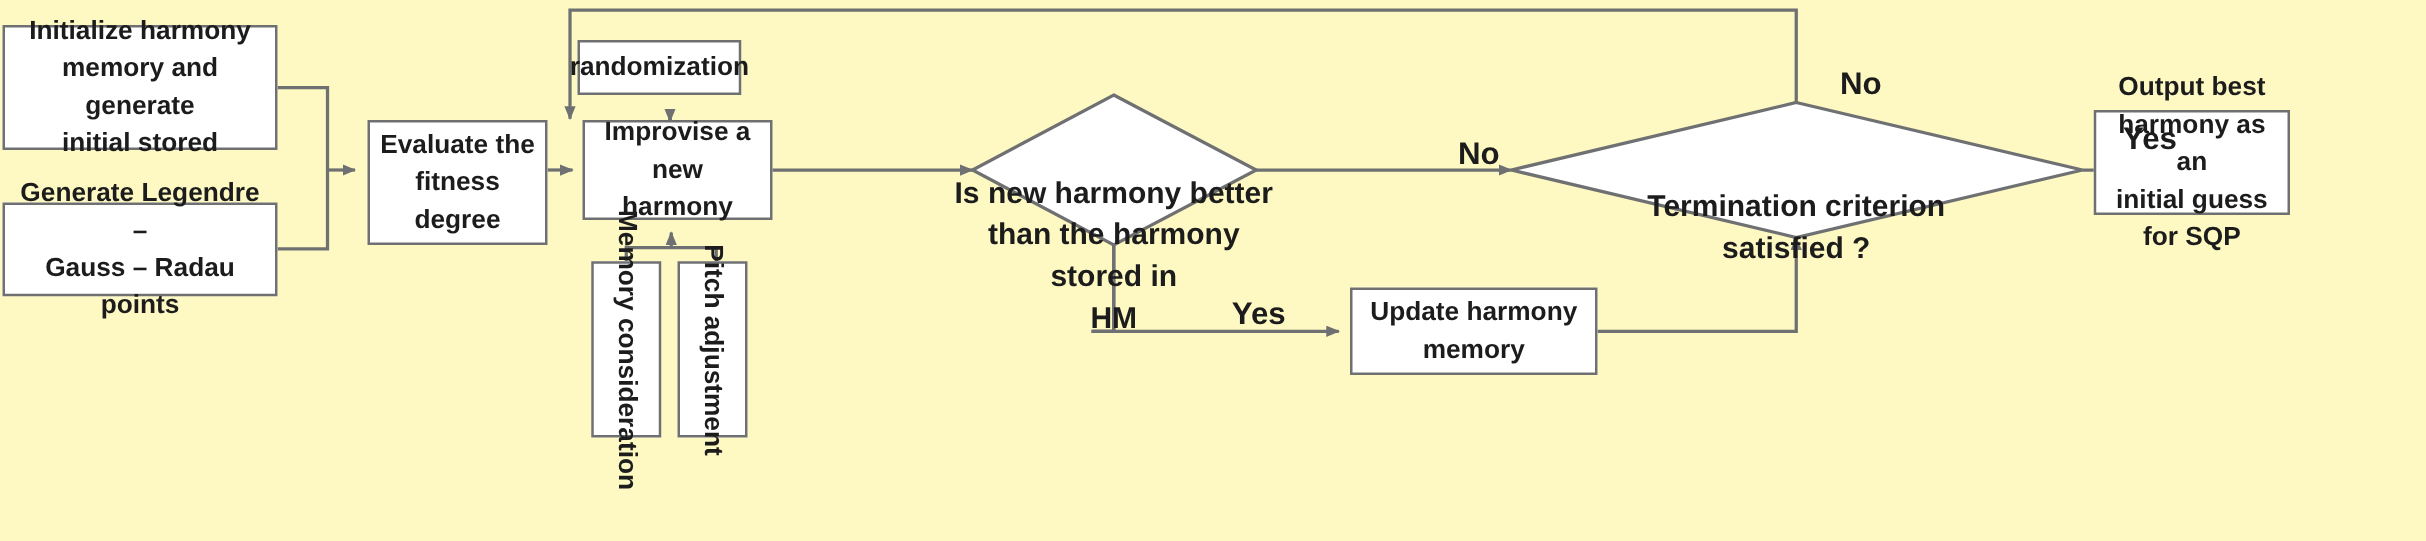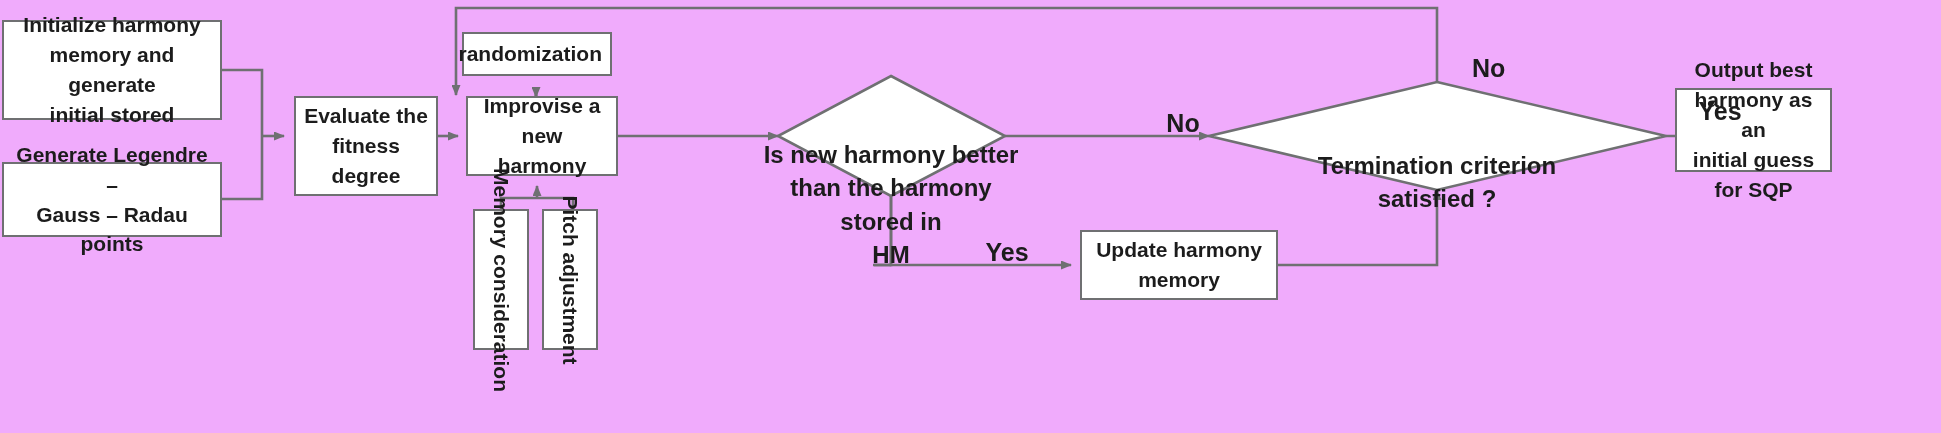--- a/index.html
+++ b/index.html
@@ -1,17 +1,17 @@
 <!DOCTYPE html>
 <html><head>
 <meta charset="utf-8">
 <style>
   html,body{margin:0;padding:0;background:#ffffff;}
   body{font-family:"Liberation Sans",sans-serif;}
-  #canvas{position:relative;width:1941px;height:433px;background:#f0abfc;overflow:hidden;}
+  #canvas{position:relative;width:1941px;height:433px;background:#fef9c3;overflow:hidden;}
   #wires{position:absolute;left:0;top:0;width:1941px;height:433px;}
 
   .node{
     position:absolute;
     box-sizing:border-box;
     border:2px solid #6f7072;
     background:#ffffff;
     display:flex;
     align-items:center;
     justify-content:center;
@@ -125,21 +125,21 @@
     </div>
   </div>
 
   <div class="node" style="left:294px; top:96px; width:144px; height:100px;">
     <div>
       <span>Evaluate the</span>
       <span>fitness degree</span>
     </div>
   </div>
 
-  <div class="node" style="left:462px; top:32px; width:150px; height:44px;justify-content:flex-end;">
+  <div class="node" style="left:462px; top:32px; width:131px; height:44px;">
     <div>
       <span>randomization</span>
     </div>
   </div>
 
   <div class="node" style="left:466px; top:96px; width:152px; height:80px;">
     <div>
       <span>Improvise a</span>
       <span>new harmony</span>
     </div>

